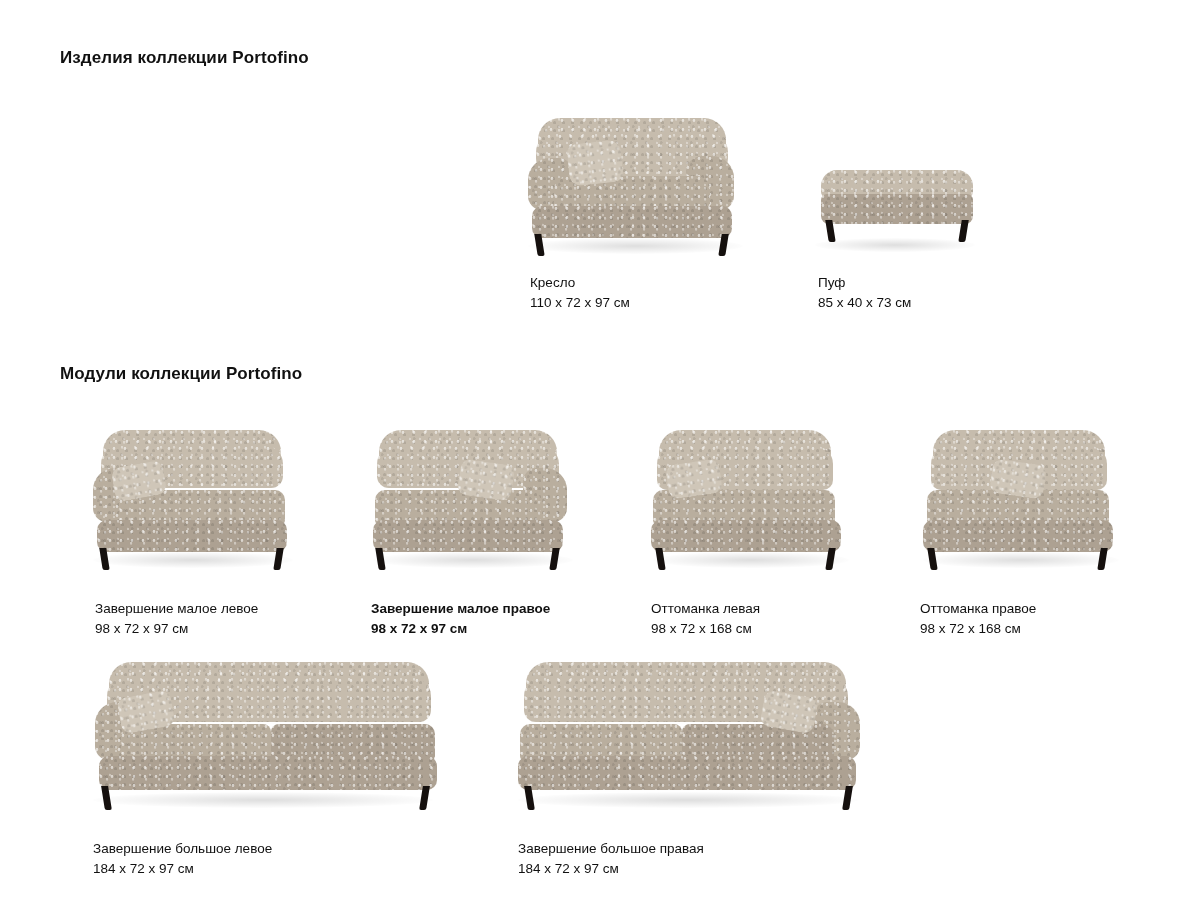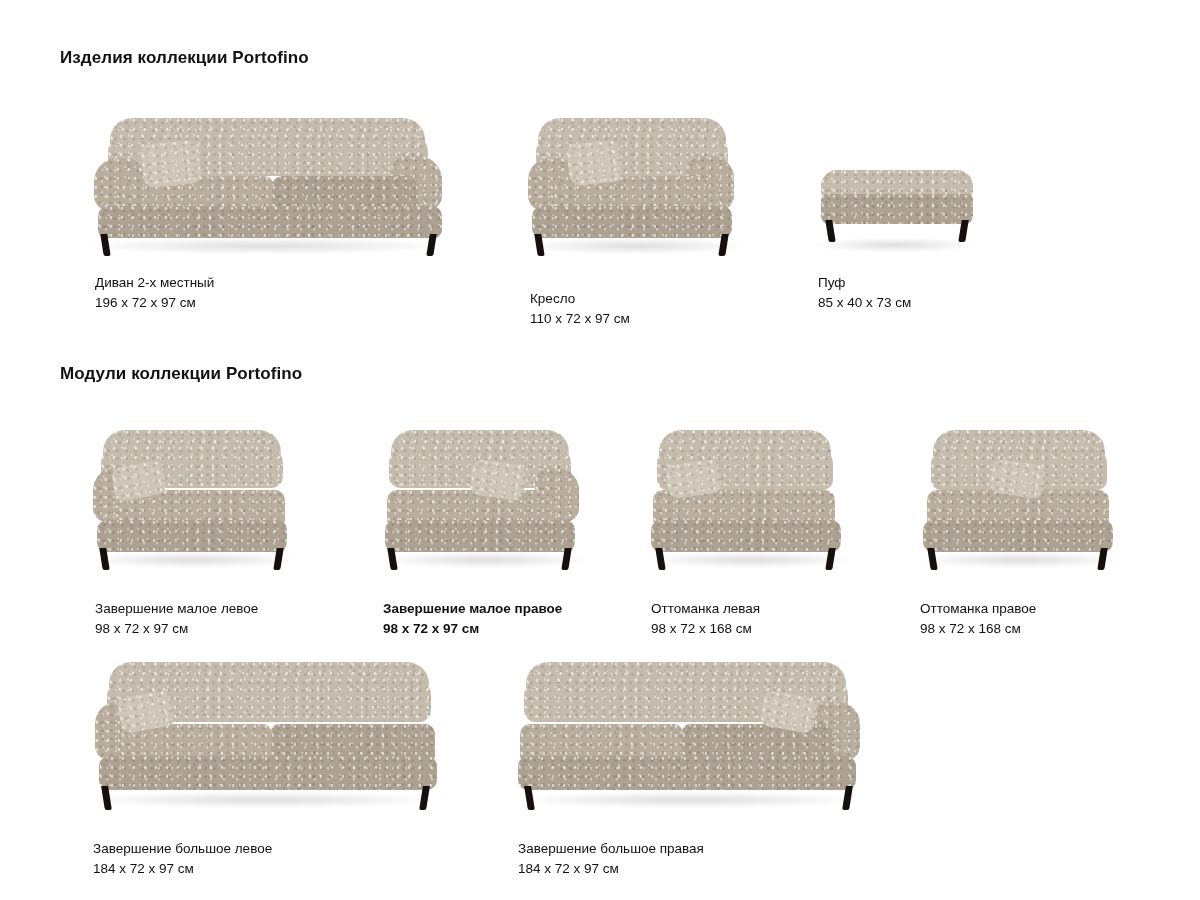--- a/index.html
+++ b/index.html
@@ -76,60 +76,35 @@
     border-radius: 50%;
   }
 </style>
 </head>
 <body>
 
 <div class="page">
 
   <div class="section-title" id="title-products">Изделия коллекции Portofino</div>
 
-  <div class="item" style="left:80px; top:110px; width:380px; height:150px;">
-    <div class="art">
-      <div class="shadow" style="left:10px; top:128px; width:350px; height:16px;"></div>
-
-      <div class="fab lighter" style="left:30px; top:8px; width:315px; height:36px; border-radius:22px 22px 10px 10px;"></div>
-      <div class="fab lighter" style="left:28px; top:24px; width:320px; height:42px; border-radius:18px;"></div>
-
-      <div class="fab" style="left:14px; top:48px; width:50px; height:52px; border-radius:24px 18px 12px 14px;"></div>
-      <div class="fab" style="left:310px; top:46px; width:52px; height:54px; border-radius:18px 24px 14px 12px;"></div>
-
-      <div class="fab" style="left:42px; top:66px; width:152px; height:38px; border-radius:16px 10px 6px 10px;"></div>
-      <div class="fab dark" style="left:192px; top:66px; width:146px; height:38px; border-radius:10px 14px 10px 6px;"></div>
-
-      <div class="fab dark" style="left:18px; top:96px; width:344px; height:32px; border-radius:10px 10px 8px 8px;"></div>
-
-      <div class="fab light" style="left:62px; top:32px; width:58px; height:44px; border-radius:10px 12px 10px 12px; transform:rotate(-6deg);"></div>
-
-      <div class="leg lft" style="left:22px; top:124px; width:7px; height:22px;"></div>
-      <div class="leg rgt" style="left:348px; top:124px; width:7px; height:22px;"></div>
-    </div>
-    <div class="caption" style="left:15px; top:164px;">
-      <div class="caption-name">Диван 2-х местный</div>
-      <div class="caption-dims">196 x 72 x 97 см</div>
-    </div>
-  </div>
 
   <div class="item" style="left:520px; top:110px; width:230px; height:150px;">
     <div class="art">
       <div class="shadow" style="left:8px; top:128px; width:215px; height:16px;"></div>
       <div class="fab lighter" style="left:18px; top:8px; width:188px; height:36px; border-radius:22px 22px 10px 10px;"></div>
       <div class="fab lighter" style="left:16px; top:24px; width:192px; height:42px; border-radius:18px;"></div>
       <div class="fab" style="left:8px; top:48px; width:46px; height:52px; border-radius:22px 16px 12px 14px;"></div>
       <div class="fab" style="left:166px; top:46px; width:48px; height:54px; border-radius:16px 22px 14px 12px;"></div>
       <div class="fab" style="left:34px; top:66px; width:156px; height:38px; border-radius:14px 14px 6px 6px;"></div>
       <div class="fab dark" style="left:12px; top:96px; width:200px; height:32px; border-radius:10px;"></div>
       <div class="fab light" style="left:48px; top:32px; width:54px; height:42px; border-radius:10px 12px 10px 12px; transform:rotate(-6deg);"></div>
       <div class="leg lft" style="left:16px; top:124px; width:7px; height:22px;"></div>
       <div class="leg rgt" style="left:200px; top:124px; width:7px; height:22px;"></div>
     </div>
-    <div class="caption" style="left:10px; top:164px;margin-top:16px;">
+    <div class="caption" style="left:10px; top:164px;">
       <div class="caption-name">Кресло</div>
       <div class="caption-dims">110 x 72 x 97 см</div>
     </div>
   </div>
 
   <div class="item" style="left:805px; top:110px; width:180px; height:150px;">
     <div class="art">
       <div class="shadow" style="left:10px; top:128px; width:160px; height:14px;"></div>
       <div class="fab lighter" style="left:16px; top:60px; width:152px; height:28px; border-radius:16px 16px 6px 6px;"></div>
       <div class="fab dark" style="left:16px; top:84px; width:152px; height:30px; border-radius:6px 6px 8px 8px;"></div>
@@ -155,21 +130,21 @@
       <div class="fab light" style="left:28px; top:44px; width:52px; height:34px; border-radius:10px; transform:rotate(-10deg);"></div>
       <div class="leg lft" style="left:16px; top:128px; width:7px; height:22px;"></div>
       <div class="leg rgt" style="left:190px; top:128px; width:7px; height:22px;"></div>
     </div>
     <div class="caption" style="left:10px; top:180px;">
       <div class="caption-name">Завершение малое левое</div>
       <div class="caption-dims">98 x 72 x 97 см</div>
     </div>
   </div>
 
-  <div class="item" style="left:377px; top:420px; width:220px; height:160px;font-weight:bold;">
+  <div class="item" style="left:365px; top:420px; width:220px; height:160px;font-weight:bold;">
     <div class="art">
       <div class="shadow" style="left:8px; top:132px; width:200px; height:16px;"></div>
       <div class="fab lighter" style="left:14px; top:10px; width:178px; height:34px; border-radius:22px 22px 10px 10px;"></div>
       <div class="fab lighter" style="left:12px; top:26px; width:182px; height:42px; border-radius:18px 18px 12px 12px;"></div>
       <div class="fab" style="left:158px; top:48px; width:44px; height:54px; border-radius:14px 22px 14px 12px;"></div>
       <div class="fab" style="left:10px; top:70px; width:166px; height:36px; border-radius:10px 12px 6px 6px;"></div>
       <div class="fab dark" style="left:8px; top:100px; width:190px; height:32px; border-radius:10px;"></div>
       <div class="fab light" style="left:94px; top:42px; width:54px; height:36px; border-radius:10px; transform:rotate(8deg);"></div>
       <div class="leg lft" style="left:12px; top:128px; width:7px; height:22px;"></div>
       <div class="leg rgt" style="left:186px; top:128px; width:7px; height:22px;"></div>

